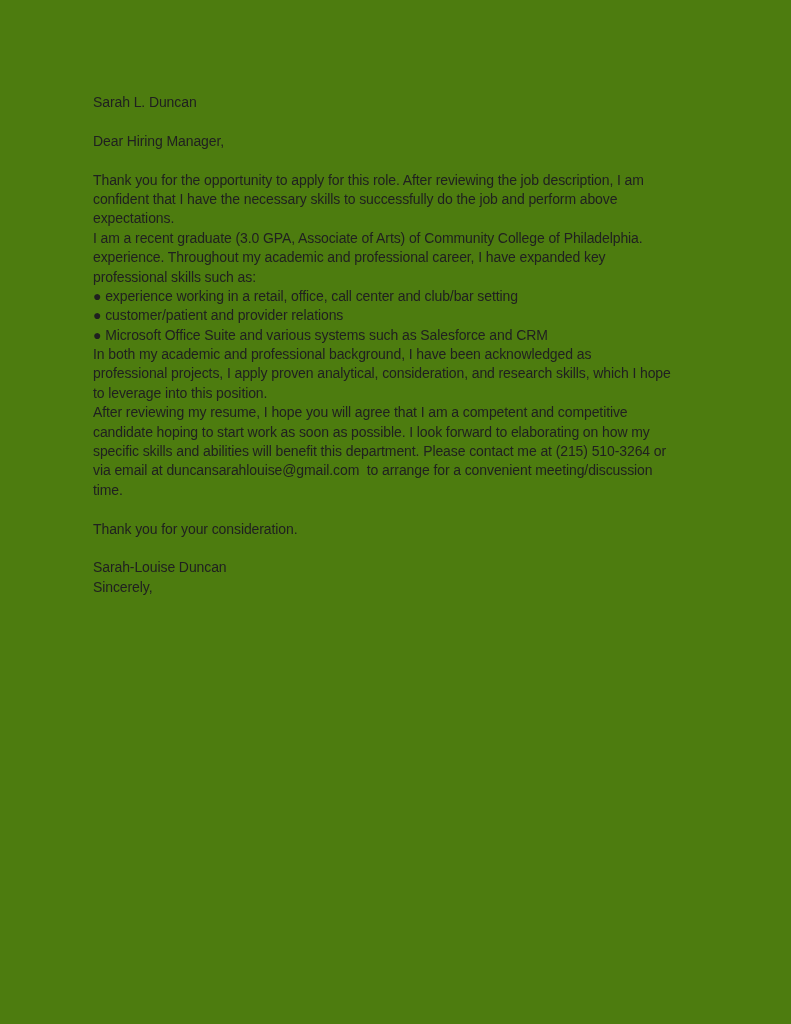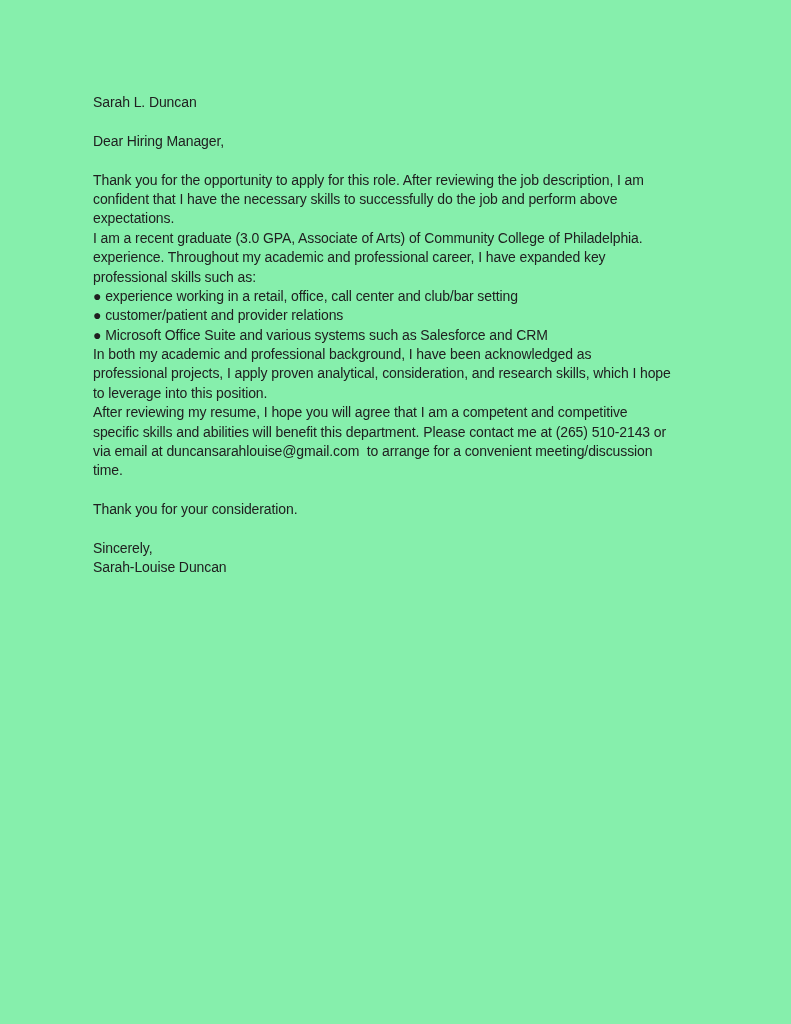--- a/index.html
+++ b/index.html
@@ -4,21 +4,21 @@
 <style>
   html, body {
     margin: 0;
     padding: 0;
     background: #ffffff;
   }
   .page {
     position: relative;
     width: 791px;
     height: 1024px;
-    background: #86efac;
+    background: #4d7c0f;
     overflow: hidden;
   }
   .letter {
     position: absolute;
     left: 93px;
     top: 93px;
     width: 640px;
     font-family: "Liberation Sans", "DejaVu Sans", sans-serif;
     font-size: 14px;
     line-height: 19.4px;
@@ -63,29 +63,30 @@
       </div>
 
     <div>
         <div class="text-line">In both my academic and professional background, I have been acknowledged as</div>
         <div class="text-line">professional projects, I apply proven analytical, consideration, and research skills, which I hope</div>
         <div class="text-line">to leverage into this position.</div>
       </div>
 
     <div>
         <div class="text-line">After reviewing my resume, I hope you will agree that I am a competent and competitive</div>
-        <div class="text-line">specific skills and abilities will benefit this department. Please contact me at (265) 510-2143 or</div>
+        <div class="text-line">candidate hoping to start work as soon as possible. I look forward to elaborating on how my</div>
+        <div class="text-line">specific skills and abilities will benefit this department. Please contact me at (215) 510-3264 or</div>
         <div class="text-line">via email at duncansarahlouise@gmail.com  to arrange for a convenient meeting/discussion</div>
         <div class="text-line">time.</div>
       </div>
 
     <div class="blank-line"></div>
 
     <div class="text-line">Thank you for your consideration.</div>
 
     <div class="blank-line"></div>
 
+    <div class="text-line">Sarah-Louise Duncan</div>
+
     <div class="text-line">Sincerely,</div>
-
-    <div class="text-line">Sarah-Louise Duncan</div>
 
   </div>
 </div>
 
 </body></html>

